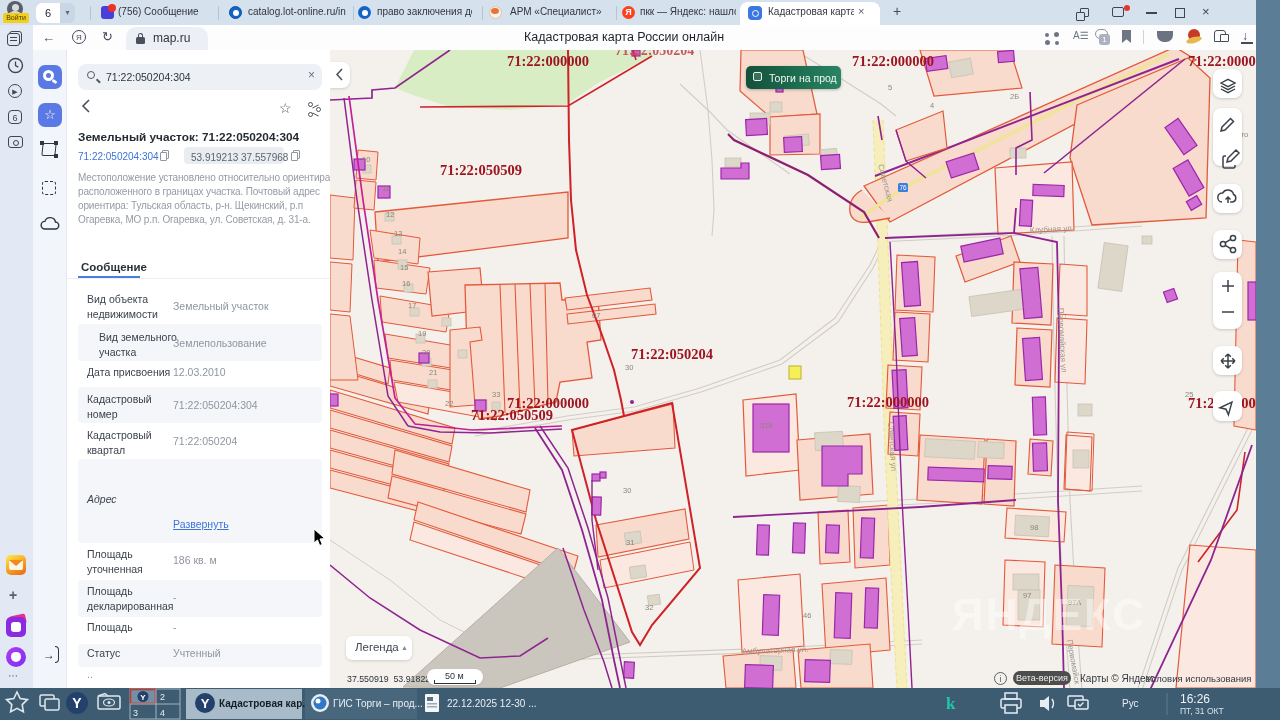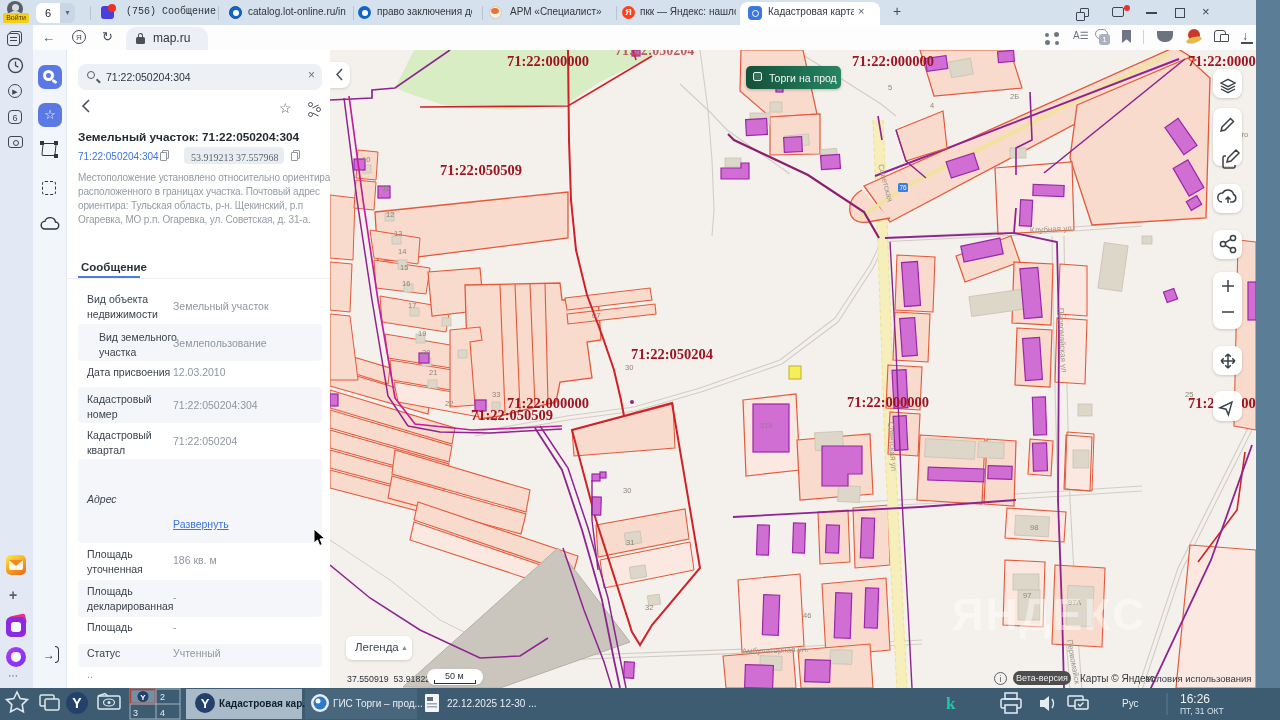--- a/index.html
+++ b/index.html
@@ -35,21 +35,21 @@
       <div class="abs" style="left:2px;top:10px;width:12px;height:8px;border-radius:50%;background:#d8dce2;"></div>
     </div>
     <div class="abs" style="left:3px;top:13px;width:26px;height:10px;background:#f3ce1d;border-radius:2px;color:#4a3a00;font-size:7px;text-align:center;line-height:10px;">Войти</div>
 
     <div class="abs" style="left:36px;top:3px;width:24px;height:20px;background:#ffffff;border-radius:6px 0 0 6px;color:#23272e;font-size:11px;text-align:center;line-height:20px;">6</div>
     <div class="abs" style="left:60px;top:3px;width:15px;height:20px;background:#c9d6e6;border-radius:0 6px 6px 0;color:#5a6a7e;font-size:8px;text-align:center;line-height:20px;">▾</div>
     <div class="abs tabsep" style="left:90px;"></div>
 
     <div class="abs" style="left:101px;top:6px;width:13px;height:13px;border-radius:3px;background:#4840d8;"></div>
     <div class="abs" style="left:108px;top:4px;width:8px;height:8px;border-radius:50%;background:#ef3124;"></div>
-    <div class="abs tabtxt" style="left:126px;top:6px;font-family:Liberation Mono, monospace;">(756) Сообщение</div>
+    <div class="abs tabtxt" style="left:118px;top:6px;">(756) Сообщение</div>
     <div class="abs tabsep" style="left:218px;"></div>
 
     <div class="abs" style="left:229px;top:6px;width:13px;height:13px;border-radius:50%;background:#1464c8;border:1px solid #0b4fa5;"></div>
     <div class="abs" style="left:232.5px;top:9.5px;width:6px;height:6px;border-radius:50%;background:#fff;"></div>
     <div class="abs tabtxt" style="left:248px;top:6px;width:98px;overflow:hidden;">catalog.lot-online.ru/inde</div>
     <div class="abs tabsep" style="left:353px;"></div>
 
     <div class="abs" style="left:358px;top:6px;width:13px;height:13px;border-radius:50%;background:#1464c8;"></div>
     <div class="abs" style="left:361.5px;top:9.5px;width:6px;height:6px;border-radius:50%;background:#fff;"></div>
     <div class="abs tabtxt" style="left:377px;top:6px;width:95px;overflow:hidden;">право заключения догов</div>
@@ -82,20 +82,21 @@
 
   <div class="abs" id="toolbar">
     <div class="abs" style="left:9px;top:5px;width:17px;height:16px;color:#454c57;font-size:13px;">←</div>
     <div class="abs" style="left:39px;top:5px;width:14px;height:14px;border:1.3px solid #454c57;border-radius:50%;color:#454c57;font-size:8px;text-align:center;line-height:14px;">Я</div>
     <div class="abs" style="left:69px;top:4px;width:16px;height:16px;color:#454c57;font-size:13px;">↻</div>
     <div class="abs" style="left:93px;top:2px;width:82px;height:32px;background:#eceff5;border-radius:10px;">
       <span style="position:absolute;left:10px;top:10px;width:9px;height:7px;background:#4a515b;border-radius:1.5px;"></span>
         <span style="position:absolute;left:12px;top:6px;width:5px;height:5px;border:1.4px solid #4a515b;border-bottom:none;border-radius:4px 4px 0 0;"></span>
       <span style="position:absolute;left:27px;top:3.5px;font-size:12px;color:#30353c;">map.ru</span>
     </div>
+    <div class="abs" style="left:366px;top:5px;width:450px;text-align:center;font-size:12.5px;color:#1d222a;">Кадастровая карта России онлайн</div>
 
     <div class="abs" style="left:1012px;top:8px;width:4px;height:4px;border-radius:50%;background:#6e7683;"></div>
     <div class="abs" style="left:1021px;top:7px;width:5px;height:5px;border-radius:50%;background:#6e7683;"></div>
     <div class="abs" style="left:1012px;top:15px;width:5px;height:5px;border-radius:50%;background:#6e7683;"></div>
     <div class="abs" style="left:1022px;top:16px;width:4px;height:4px;border-radius:50%;background:#6e7683;"></div>
     <div class="abs" style="left:1040px;top:5px;font-size:10px;color:#6e7683;">A☰</div>
     <div class="abs" style="left:1062px;top:4px;width:13px;height:10px;border:1.3px solid #8b93a0;border-radius:5px;"></div>
     <div class="abs" style="left:1066px;top:9px;width:11px;height:11px;border-radius:3px;background:#aab2bd;color:#fff;font-size:8px;text-align:center;line-height:11px;">1</div>
     <div class="abs" style="left:1089px;top:5px;width:9px;height:13px;background:#6e7683;clip-path:polygon(0 0,100% 0,100% 100%,50% 72%,0 100%);"></div>
     <div class="abs tabsep" style="left:1110px;top:5px;background:#ccd2db;"></div>
@@ -168,21 +169,21 @@
     <div class="abs" style="left:241px;top:62px;width:5px;height:5px;border:1.4px solid #4a515b;border-radius:50%;"></div>
     <div class="abs" style="left:245px;top:56px;width:7px;height:1.2px;background:#4a515b;transform:rotate(-28deg);"></div>
     <div class="abs" style="left:245px;top:64px;width:7px;height:1.2px;background:#4a515b;transform:rotate(28deg);"></div>
 
     <div class="abs" style="left:11px;top:80px;font-size:11.8px;font-weight:bold;color:#252b33;">Земельный участок: 71:22:050204:304</div>
 
     <div class="abs" style="left:11px;top:101px;font-size:10px;color:#3d74d9;">71:22:050204:304</div>
     <div class="abs" style="left:95px;top:100px;width:7px;height:9px;border:1.2px solid #8f96a0;border-radius:1px;background:#fff;"></div>
     <div class="abs" style="left:93px;top:102px;width:7px;height:9px;border:1.2px solid #8f96a0;border-radius:1px;background:#fff;"></div>
     <div class="abs" style="left:117px;top:97px;width:100px;height:17px;background:#e9edf2;border-radius:4px;"></div>
-    <div class="abs" style="left:124px;top:102px;font-size:10px;color:#5c636d;font-family:Liberation Serif, serif;">53.919213 37.557968</div>
+    <div class="abs" style="left:124px;top:102px;font-size:10px;color:#5c636d;">53.919213 37.557968</div>
     <div class="abs" style="left:226px;top:100px;width:7px;height:9px;border:1.2px solid #8f96a0;border-radius:1px;background:#fff;"></div>
     <div class="abs" style="left:224px;top:102px;width:7px;height:9px;border:1.2px solid #8f96a0;border-radius:1px;background:#fff;"></div>
 
     <div class="abs" style="left:11px;top:121px;width:252px;font-size:10px;letter-spacing:-0.15px;line-height:14px;color:#959ba5;white-space:nowrap;">Местоположение установлено относительно ориентира,<br>расположенного в границах участка. Почтовый адрес<br>ориентира: Тульская область, р-н. Щекинский, р.п<br>Огаревка, МО р.п. Огаревка, ул. Советская, д. 31-а.</div>
 
 
     <div class="abs" style="left:14px;top:211px;font-size:11.5px;font-weight:bold;color:#2a3039;">Сообщение</div>
     <div class="abs" style="left:11px;top:226px;width:62px;height:2px;background:#4a7fe0;"></div>
     <div class="abs" style="left:0px;top:227.5px;width:263px;height:1px;background:#edeff3;"></div>
 

